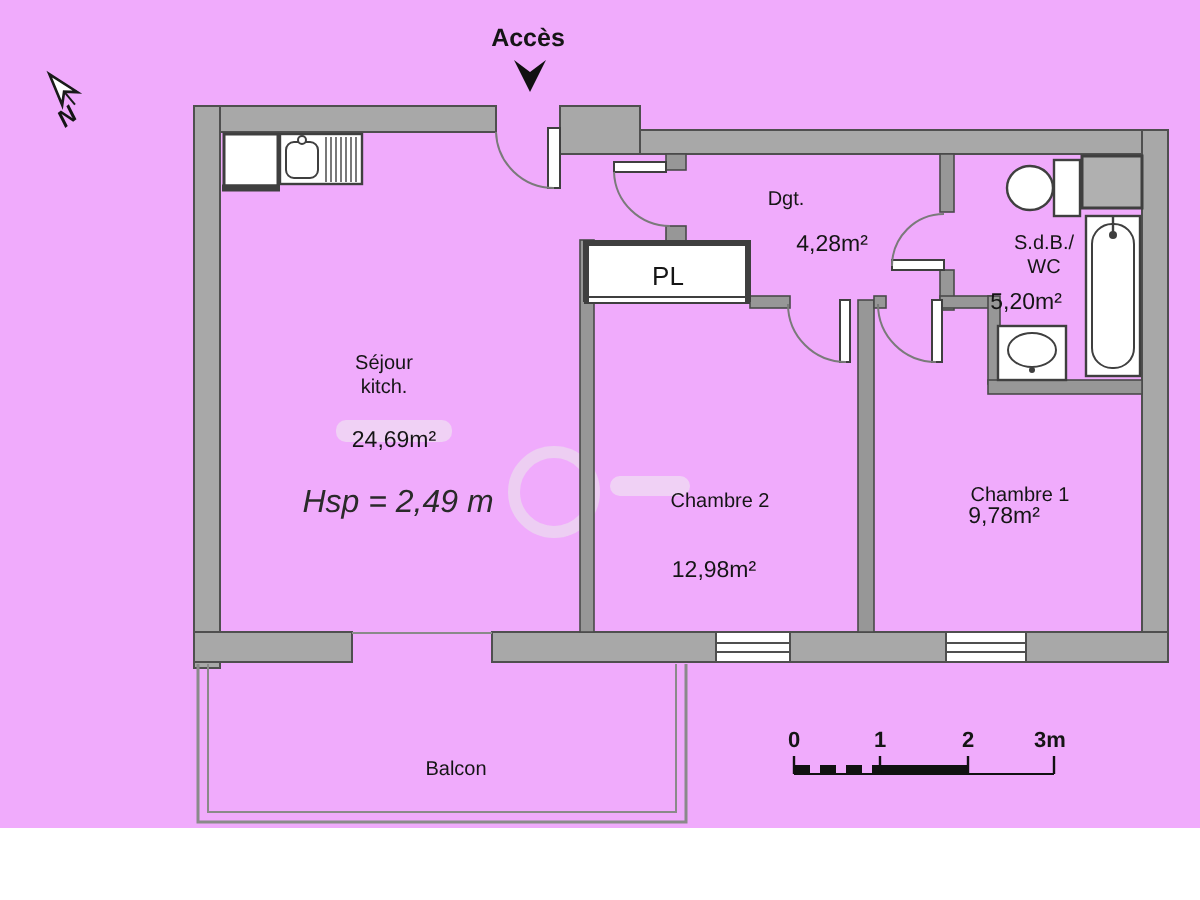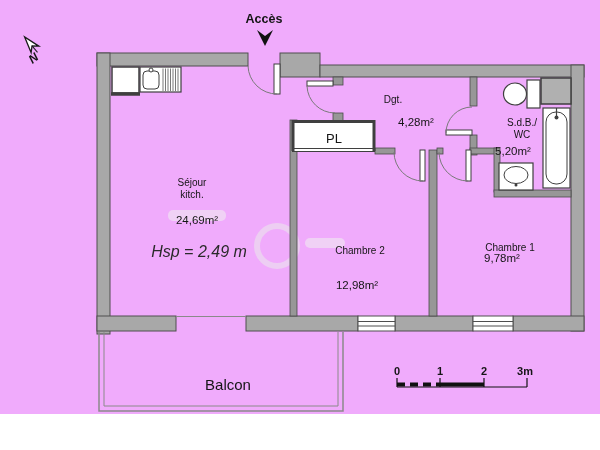--- a/index.html
+++ b/index.html
@@ -9,21 +9,21 @@
   }
   #plan svg{position:absolute;left:0;top:0;}
   .lbl{
     position:absolute;transform:translate(-50%,-50%);
     white-space:pre-line;text-align:center;line-height:1.15;color:#151515;
   }
   .room-name{font-size:10px;}
   .room-area{font-size:11.5px;}
   .hsp{font-size:16px;color:#2a2a2a;font-style:italic;}
   .pl{font-size:13px;}
-  .balcon{font-size:15px;}
+  .balcon{font-size:10px;}
   .acces{font-size:12.5px;font-weight:bold;}
   .scale-num{font-size:11px;font-weight:bold;}
   .north-n{font-size:12px;font-weight:bold;font-style:italic;transform:translate(-50%,-50%) rotate(-38deg);}
 </style>
 </head>
 <body>
 
 <div id="plan">
 
   <svg width="600" height="450" viewBox="0 0 600 450">

